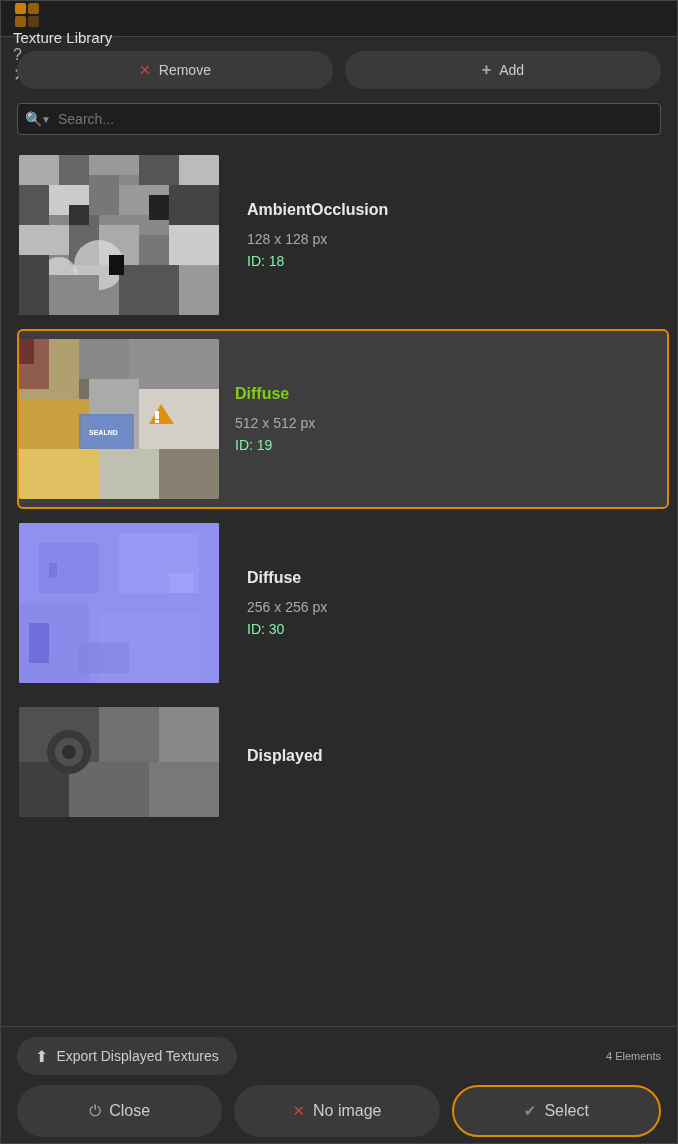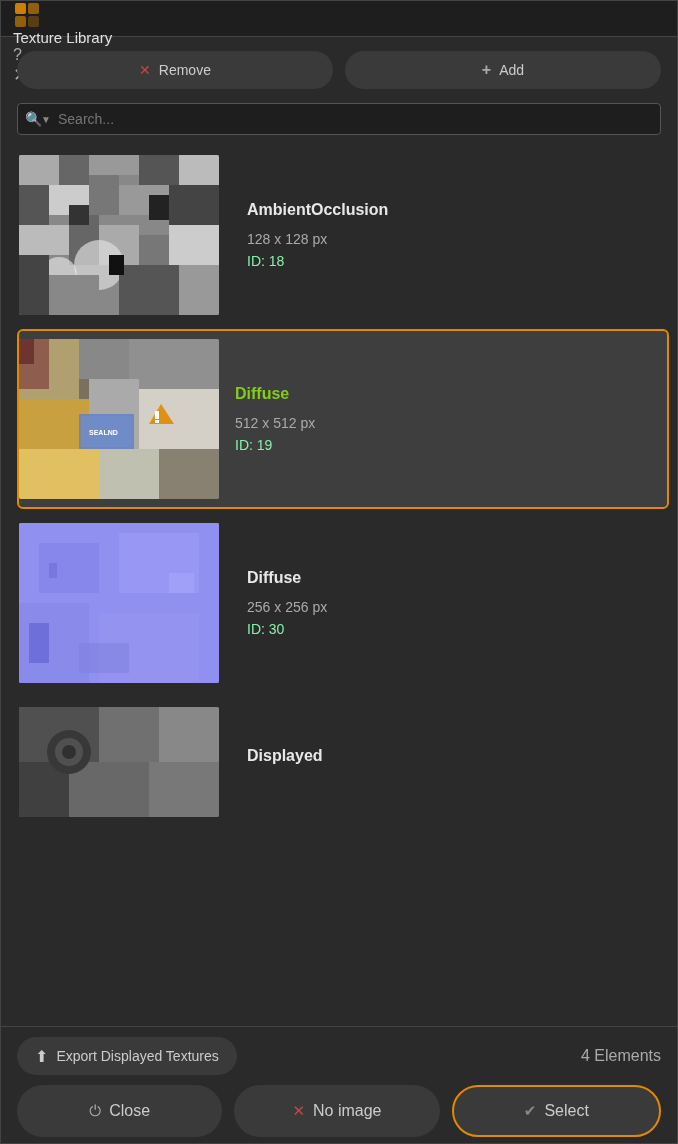--- a/index.html
+++ b/index.html
@@ -232,21 +232,21 @@
       color: #cccccc;
       font-size: 14px;
       cursor: pointer;
       display: flex;
       align-items: center;
       gap: 8px;
       padding: 0 18px;
     }
 
     .elements-count {
-      font-size: 16px;
+      font-size: 11px;
       color: #aaaaaa;
     }
 
     .bottom-row2 {
       display: flex;
       gap: 12px;
       align-items: center;
     }
 
     .action-btn {

